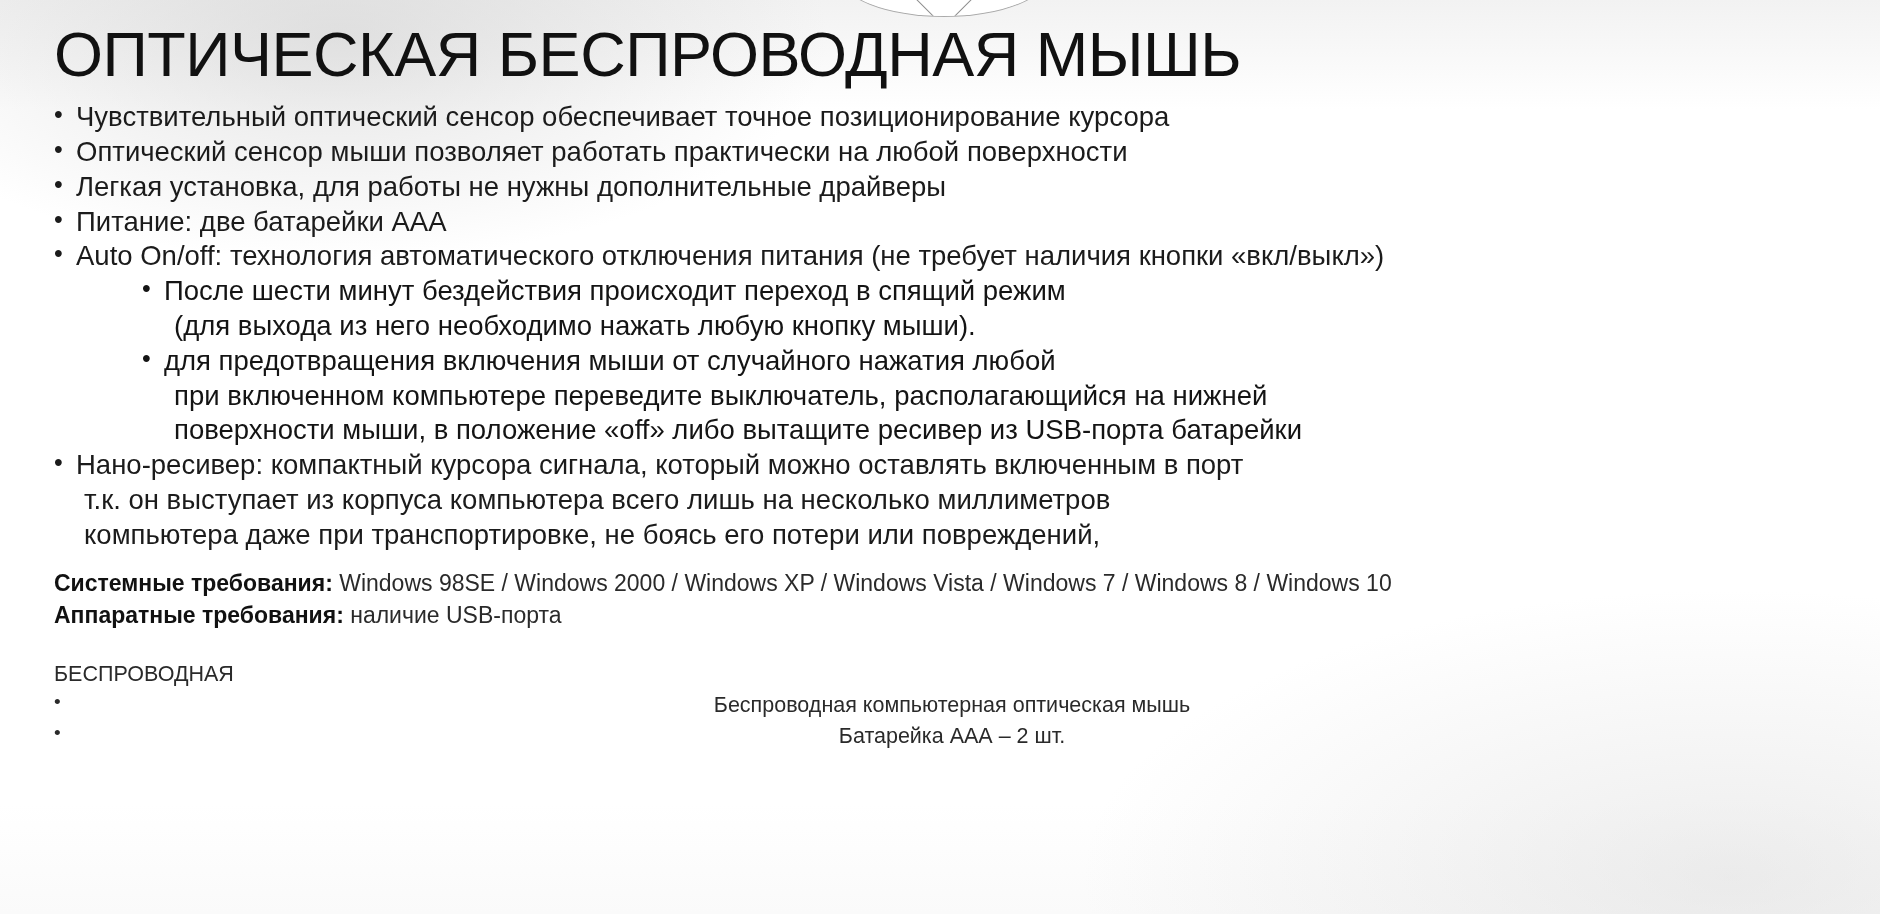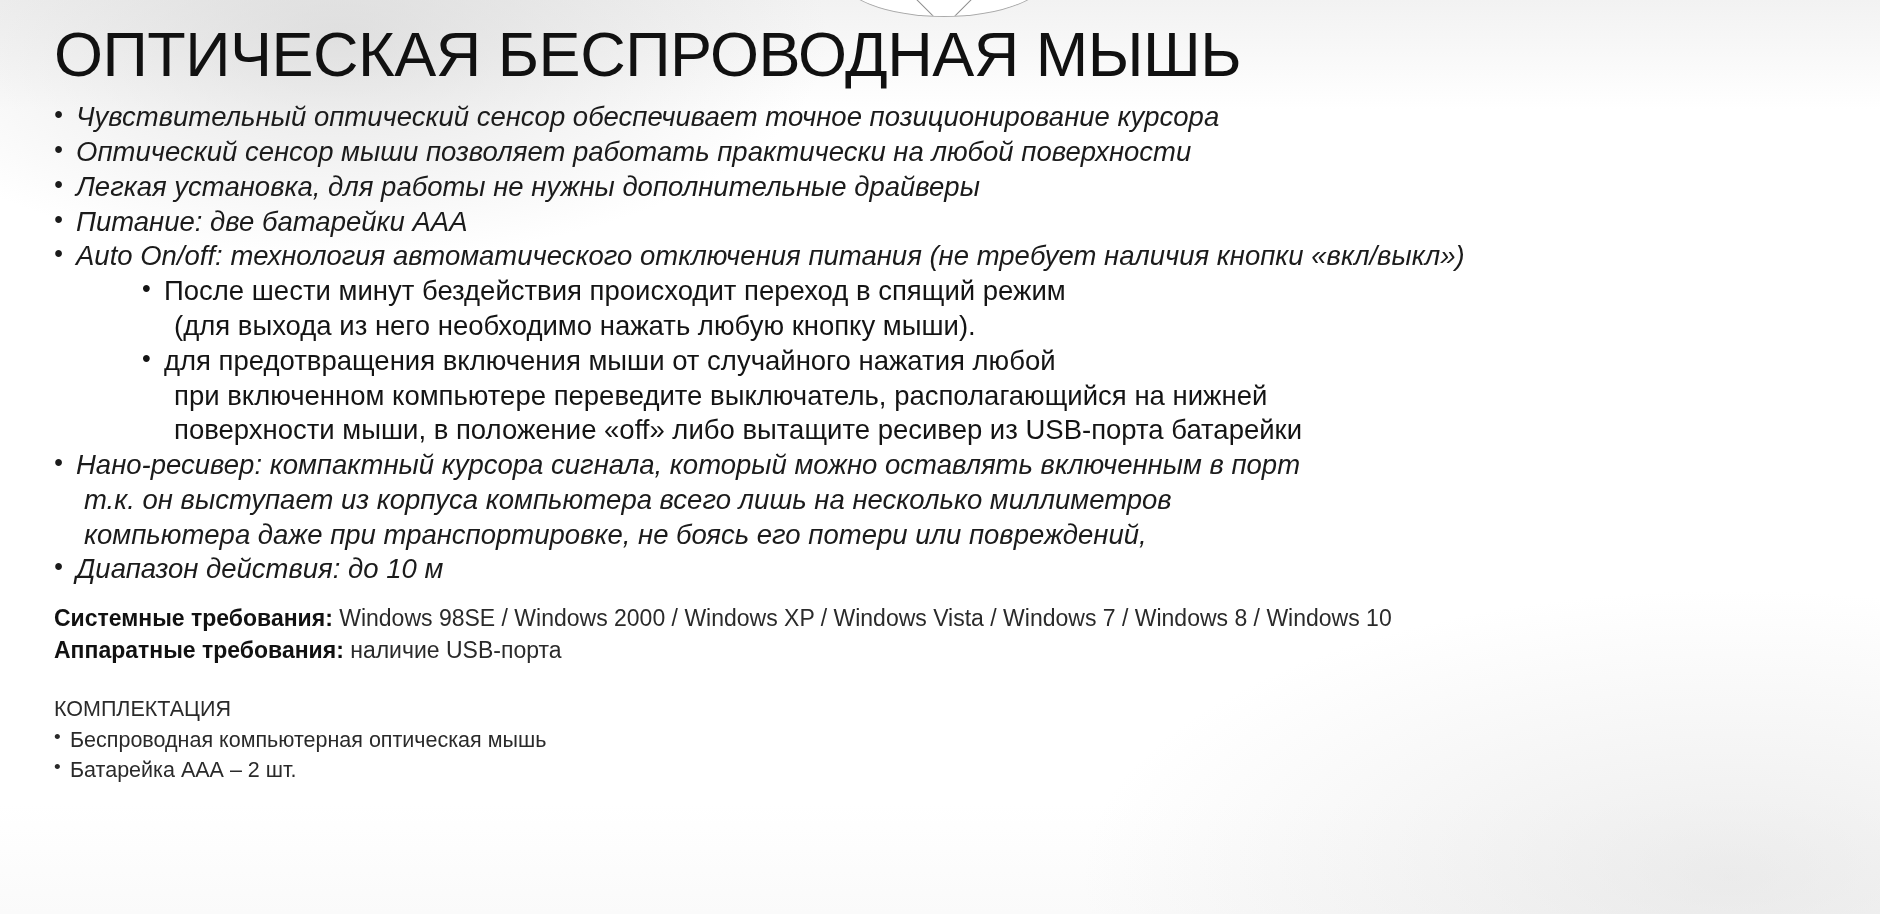--- a/index.html
+++ b/index.html
@@ -81,21 +81,20 @@
     padding: 0;
   }
 
   ul.features > li {
     font-size: 27.5px;
     line-height: 1.265;
     padding-left: 22px;
     position: relative;
     color: #1b1b1b;
     white-space: nowrap;
-    font-style: italic;
   }
   ul.features > li::before {
     content: "•";
     position: absolute;
     left: 0;
     top: -1px;
     font-size: 25px;
   }
   ul.features > li .cont {
     display: block;
@@ -144,20 +143,21 @@
     line-height: 1.5;
     color: #2a2a2a;
   }
   ul.pack-list > li {
     font-size: 21.5px;
     line-height: 1.42;
     padding-left: 16px;
     position: relative;
     color: #2a2a2a;
     white-space: nowrap;
+    text-align: center;
   }
   ul.pack-list > li::before {
     content: "•";
     position: absolute;
     left: 0;
     top: -1px;
     font-size: 19px;
   }
 </style>
 </head>
@@ -190,37 +190,34 @@
       <span class="cont">поверхности мыши, в положение «off» либо вытащите ресивер из USB-порта батарейки</span>
     </li>
   </ul>
 
   <ul class="features">
     <li>
       <span>Нано-ресивер: компактный курсора сигнала, который можно оставлять включенным в порт</span>
       <span class="cont">т.к. он выступает из корпуса компьютера всего лишь на несколько миллиметров</span>
       <span class="cont">компьютера даже при транспортировке, не боясь его потери или повреждений,</span>
     </li>
-    <li>
-      <span>Диапазон действия: до 10 м</span>
-    </li>
   </ul>
 
   <div class="requirements">
     <div>
       <span class="lbl">Системные требования:</span>
       <span>Windows 98SE / Windows 2000 / Windows XP / Windows Vista / Windows 7 / Windows 8 / Windows 10</span>
     </div>
     <div>
       <span class="lbl">Аппаратные требования:</span>
       <span>наличие USB-порта</span>
     </div>
   </div>
 
   <div class="package">
-    <div class="pack-title">КОМПЛЕКТАЦИЯ</div>
+    <div class="pack-title">БЕСПРОВОДНАЯ</div>
     <ul class="pack-list">
       <li><span>Беспроводная компьютерная оптическая мышь</span></li>
       <li><span>Батарейка ААА – 2 шт.</span></li>
     </ul>
   </div>
 
 </div>
 
 </body></html>

